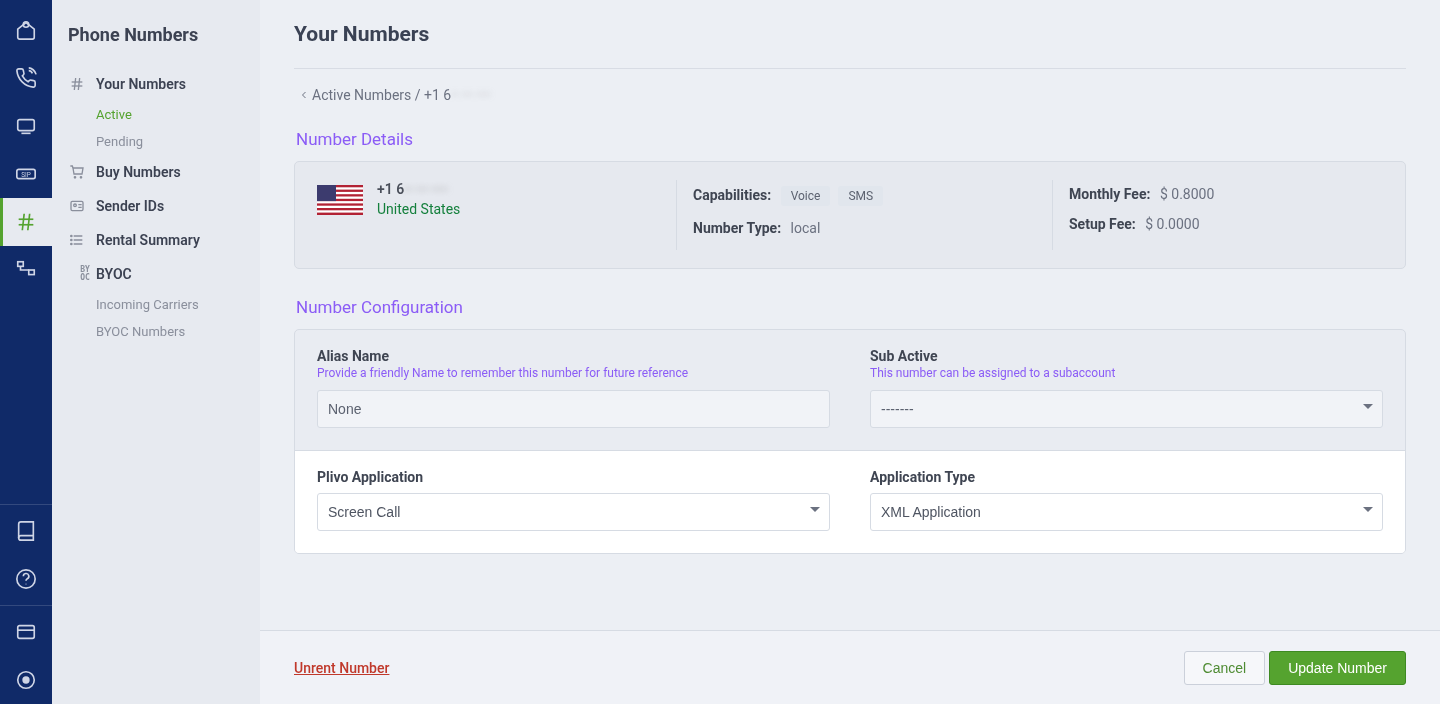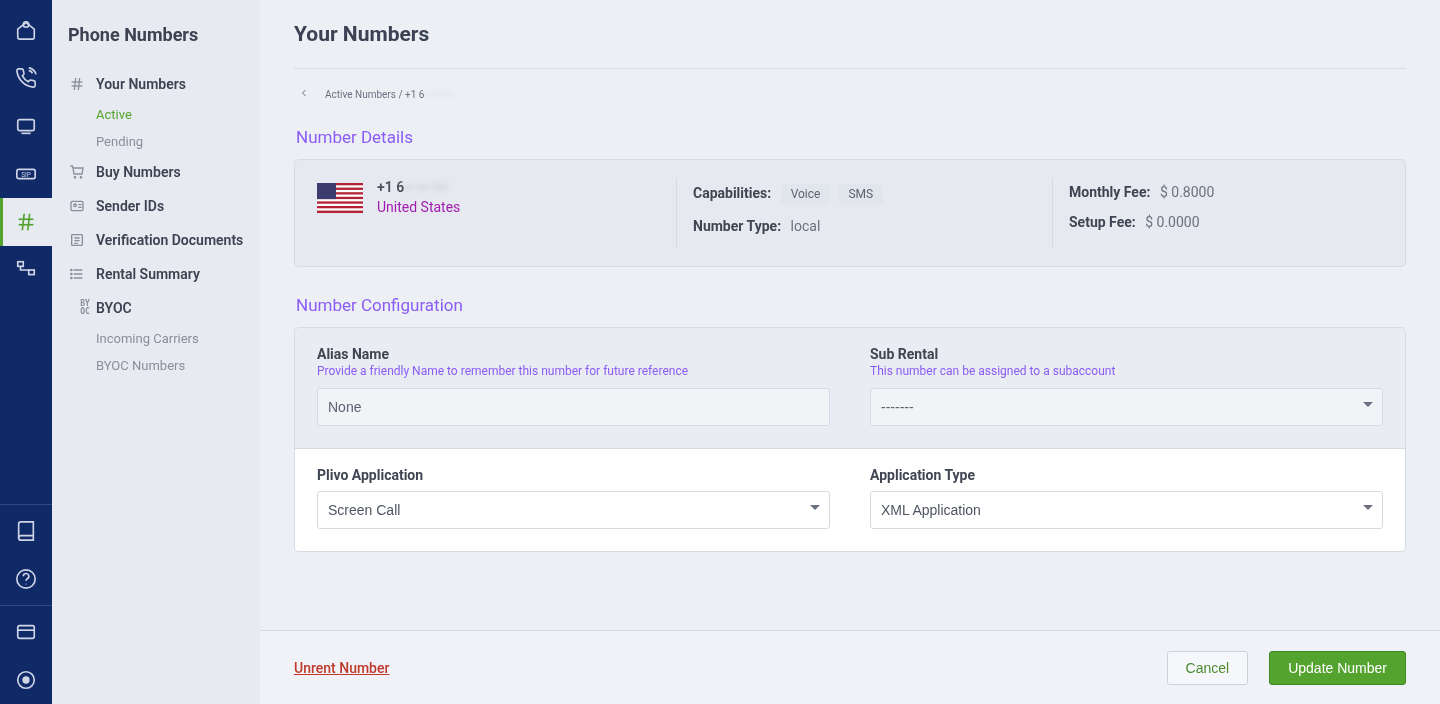--- a/index.html
+++ b/index.html
@@ -90,21 +90,21 @@
   .main-content{
     padding:22px 34px 10px 34px;
     overflow:auto;
     flex:1;
   }
   .page-title{
     font-size:21px;font-weight:700;color:var(--heading);margin:0 0 22px 0;
   }
   .hr{height:1px;background:#d8dce4;margin:0 0 18px 0;}
   .breadcrumb{
-    display:flex;align-items:center;gap:13px;color:#6b7180;font-size:10px;margin:8px 0 26px 4px;
+    display:flex;align-items:center;gap:0;color:#6b7180;font-size:14px;margin:8px 0 26px 4px;
     cursor:pointer;
   }
   .chev-left{width:14px;height:14px;}
   .chev-left svg{width:12px;height:12px;stroke:#6b7180;fill:none;stroke-width:2;}
 
   .section-label{font-size:17px;color:#8b5cf6;margin:0 0 12px 2px;}
   .card{
     background:#e6e9ef;
     border:1px solid var(--border);
     border-radius:5px;
@@ -114,21 +114,21 @@
   .card .col{flex:1;padding:0 16px;}
   .card .col:nth-child(2){border-left:1px solid var(--border);border-right:1px solid var(--border);}
   .card .col:first-child{padding-left:0;}
   .card .col:last-child{padding-right:0;flex:0 0 330px;}
 
   .numrow{display:flex;align-items:center;gap:14px;}
   .flag{width:46px;height:30px;}
   .flag svg{width:46px;height:30px;display:block;}
   .numtext{line-height:1.4;}
   .numtext .phone{font-weight:600;color:#4a4f5a;}
-  .numtext .country{color:#a21caf;}
+  .numtext .country{color:#15803d;}
   .kvline{margin:6px 0 14px 0;}
   .kvline .k{font-weight:700;color:#3f4552;margin-right:6px;}
   .kvline .v{color:#6b7180;}
   .chips{display:inline-flex;gap:8px;vertical-align:middle;}
   .chip{background:var(--chip);color:#5c6270;border-radius:3px;padding:3px 10px;font-size:12px;}
 
   .config{
     background:#e9ecf2;
     border:1px solid var(--border);
     border-radius:5px;
@@ -162,21 +162,21 @@
     height:74px;
     border-top:1px solid var(--border);
     background:#f0f2f7;
     display:flex;align-items:center;justify-content:space-between;
     padding:0 34px;
   }
   .btn{height:34px;padding:0 18px;border-radius:3px;font-size:14px;cursor:pointer;border:1px solid transparent;}
   .btn-ghost{background:#f6f7fa;border-color:#cbd0da;color:#4e8b32;}
   .btn-primary{background:var(--green);border-color:var(--dkgreen);color:#fff;}
   .btn-link-danger{color:var(--red);font-weight:500;cursor:pointer;text-decoration:underline;}
-  .footer .right{display:flex;gap:21px;align-items:flex-end;}
+  .footer .right{display:flex;gap:4px;align-items:flex-end;}
   .phone-blur{display:inline-block;filter:blur(3px);color:#888;}
 </style>
 </head>
 <body>
 
 <div class="layout">
 
   <div class="iconbar">
     <div class="tile">
       <svg viewBox="0 0 24 24">
@@ -281,29 +281,20 @@
       <span class="micon">
         <svg viewBox="0 0 24 24">
             <rect x="3" y="5" width="18" height="14" rx="2"></rect>
             <circle cx="9" cy="11" r="2"></circle>
             <path d="M14 10h5M14 14h5"></path>
           </svg>
       </span>
       <span>Sender IDs</span>
     </div>
 
-    <div class="side-item">
-      <span class="micon">
-        <svg viewBox="0 0 24 24">
-            <rect x="4" y="4" width="16" height="16" rx="1"></rect>
-            <path d="M8 9h8M8 13h8M8 17h5"></path>
-          </svg>
-      </span>
-      <span>Verification Documents</span>
-    </div>
 
     <div class="side-item">
       <span class="micon">
         <svg viewBox="0 0 24 24">
             <path d="M7 6h13M7 12h13M7 18h13"></path>
             <circle cx="3.5" cy="6" r="1"></circle>
             <circle cx="3.5" cy="12" r="1"></circle>
             <circle cx="3.5" cy="18" r="1"></circle>
           </svg>
       </span>
@@ -391,21 +382,21 @@
       <div class="section-label">Number Configuration</div>
 
       <div class="config">
         <div class="config-row">
           <div class="config-cell">
             <div class="flabel">Alias Name</div>
             <div class="fhint">Provide a friendly Name to remember this number for future reference</div>
             <input class="txt-input muted" value="None" style="">
           </div>
           <div class="config-cell">
-            <div class="flabel">Sub Rental</div>
+            <div class="flabel">Sub Active</div>
             <div class="fhint">This number can be assigned to a subaccount</div>
             <div class="select">
               <input class="txt-input muted" readonly="" value="-------" style="">
             </div>
           </div>
         </div>
         <div class="config-row white">
           <div class="config-cell">
             <div class="flabel">Plivo Application</div>
             <div class="spacer6"></div>

